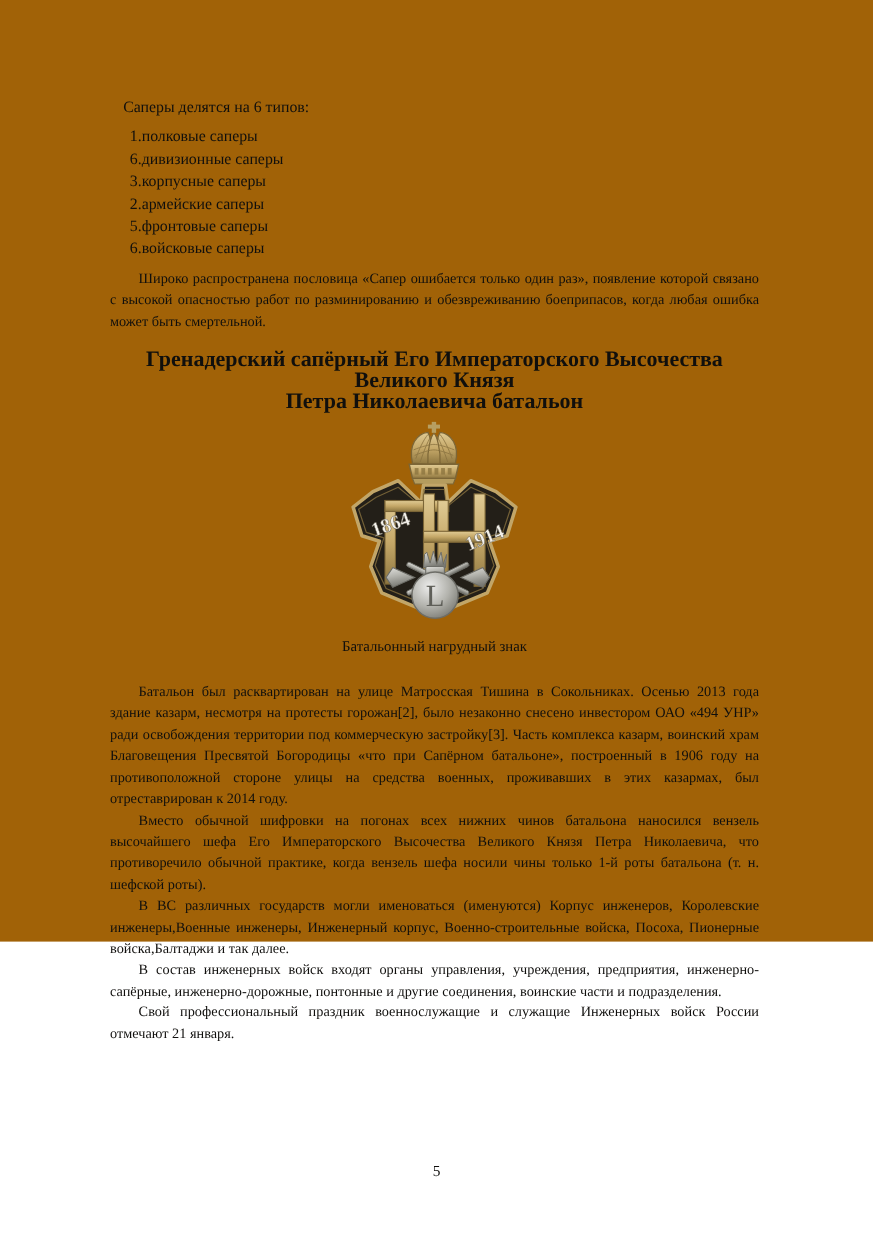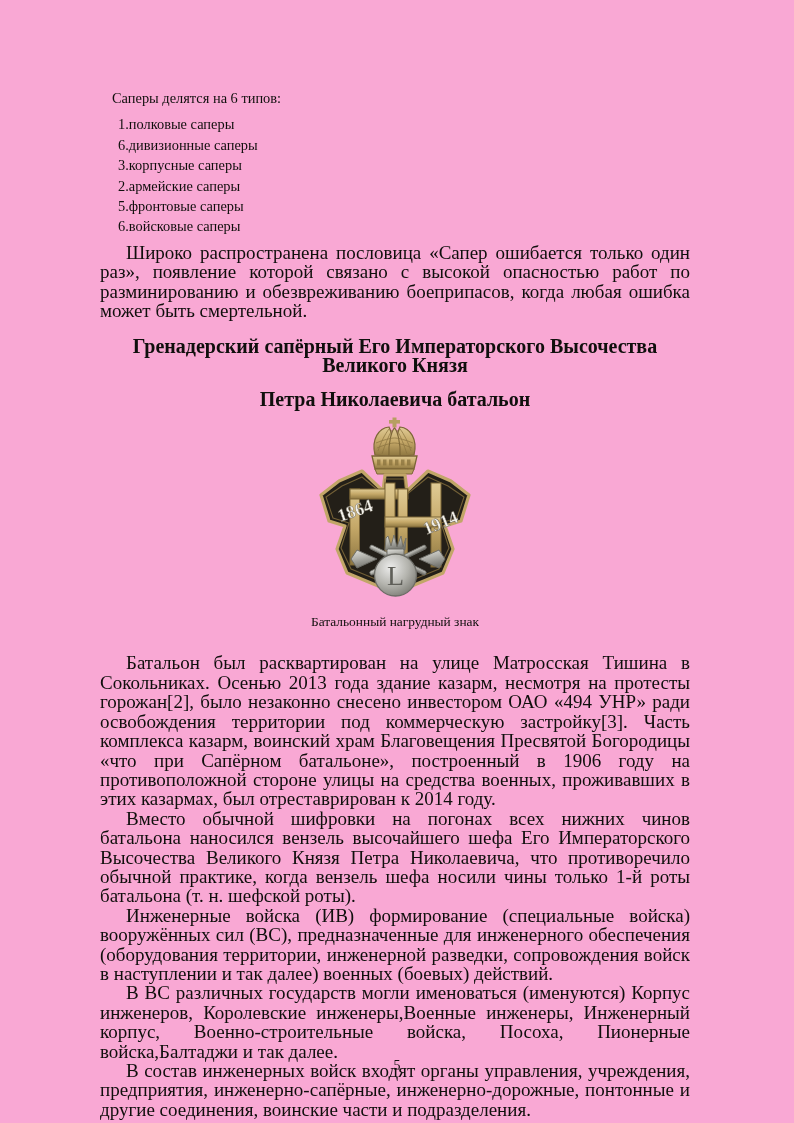--- a/index.html
+++ b/index.html
@@ -15,22 +15,22 @@
     overflow: hidden;
     font-family: "Liberation Serif", "DejaVu Serif", serif;
     color: #100f0d;
   }
 
   .page {
     position: absolute;
     left: 0;
     top: 0;
     width: 794px;
-    height: 1123px;
-    background: #f9a8d4;
+    height: 856px;
+    background: #a16207;
   }
 
   .content {
     position: absolute;
     left: 100px;
     top: 88px;
     width: 590px;
   }
 
   
@@ -46,37 +46,37 @@
     padding: 0;
   }
   .list li {
     font-size: 14.4px;
     line-height: 20.4px;
     margin-left: 12px;
     white-space: nowrap;
   }
 
   p.body-par {
-    font-size: 19px;
+    font-size: 13px;
     line-height: 19.4px;
     margin: 0;
     text-align: justify;
     text-indent: 26px;
     hyphens: none;
   }
 
   
   .section-heading {
     margin: 17px 0 0 0;
     font-size: 20px;
     line-height: 19px;
     font-weight: bold;
     text-align: center;
   }
-  .section-heading .l2 { display: block; margin-top: 15px; }
+  .section-heading .l2 { display: block; }
 
   
   .figure {
     margin: 8px 0 0 0;
     text-align: center;
   }
   .badge-wrap {
     position: relative;
     width: 205px;
     height: 188px;
@@ -271,21 +271,21 @@
         </svg>
       </div>
 
       <div class="figure-caption">Батальонный нагрудный знак</div>
     </div>
 
     <div class="gap-after-caption"></div>
 
     <p class="body-par">Батальон был расквартирован на улице Матросская Тишина в Сокольниках. Осенью 2013 года здание казарм, несмотря на протесты горожан[2], было незаконно снесено инвестором ОАО «494 УНР» ради освобождения территории под коммерческую застройку[3]. Часть комплекса казарм, воинский храм Благовещения Пресвятой Богородицы «что при Сапёрном батальоне», построенный в 1906 году на противоположной стороне улицы на средства военных, проживавших в этих казармах, был отреставрирован к 2014 году.</p>
     <p class="body-par">Вместо обычной шифровки на погонах всех нижних чинов батальона наносился вензель высочайшего шефа Его Императорского Высочества Великого Князя Петра Николаевича, что противоречило обычной практике, когда вензель шефа носили чины только 1-й роты батальона (т. н. шефской роты).</p>
-    <p class="body-par">Инженерные войска (ИВ)     формирование (специальные войска) вооружённых сил (ВС), предназначенные для инженерного обеспечения (оборудования территории, инженерной разведки, сопровождения войск в наступлении и так далее) военных (боевых) действий.</p>
     <p class="body-par">В ВС различных государств могли именоваться (именуются) Корпус инженеров, Королевские инженеры,Военные инженеры, Инженерный корпус, Военно-строительные войска, Посоха, Пионерные войска,Балтаджи и так далее.</p>
     <p class="body-par">В состав инженерных войск входят органы управления, учреждения, предприятия, инженерно-сапёрные, инженерно-дорожные, понтонные и другие соединения, воинские части и подразделения.</p>
+    <p class="body-par">Свой профессиональный праздник военнослужащие и служащие Инженерных войск России отмечают 21 января.</p>
 
   </div>
 
   <div class="page-number">5</div>
 
 </div>
 
 </body></html>

